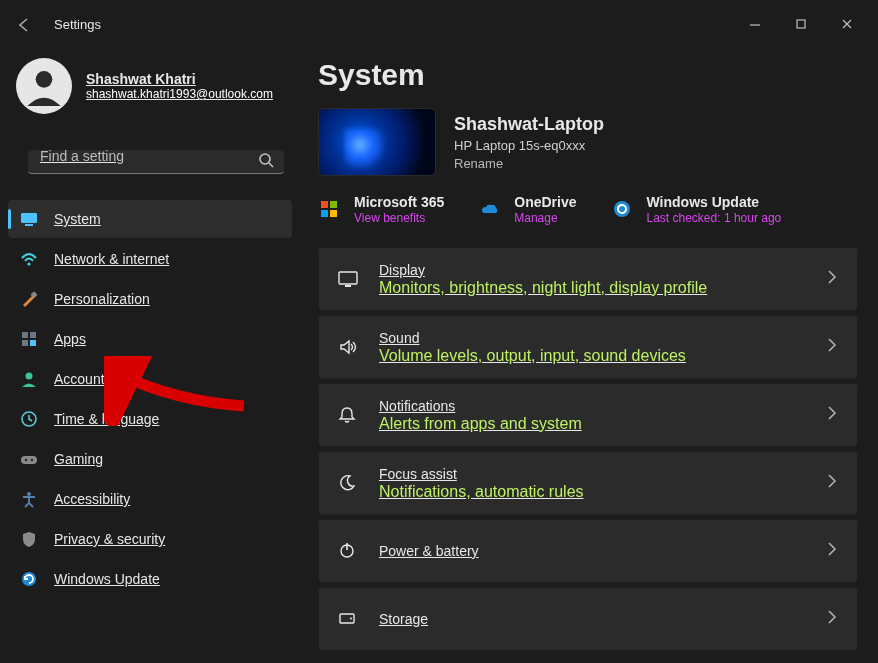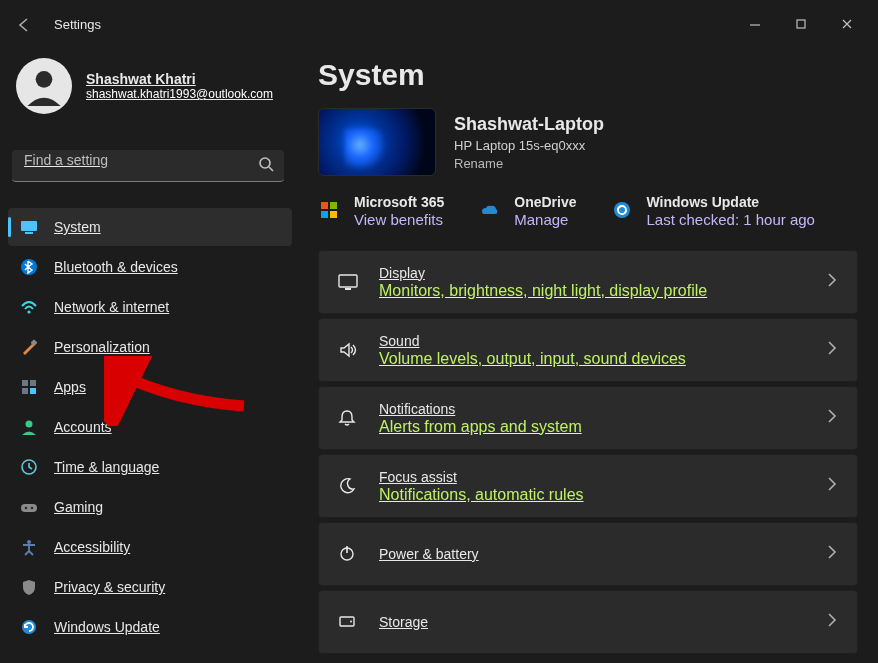--- a/index.html
+++ b/index.html
@@ -18,21 +18,21 @@
   .main { flex: 1; padding: 4px 20px 0 18px; overflow: hidden; }
 
   
   .account { display: flex; align-items: center; gap: 14px; padding: 6px 8px 8px 8px; margin-bottom: 8px; }
   .avatar { width: 56px; height: 56px; border-radius: 50%; background: #e6e6e6; display: flex; align-items: center; justify-content: center; }
   .avatar svg { width: 40px; height: 40px; fill: #2b2b2b; }
   .acct-name { font-weight: 600; font-size: 14px; }
   .acct-email { font-size: 12px; color: #ffffff; }
 
   
-  .search { position: relative; background: #2b2b2b; border-radius: 4px; height: 32px; display: flex; align-items: center; padding: 0 34px 11px 12px; margin: 4px 8px 10px 4px; border-bottom: 1px solid #7a7a7a; }
+  .search { position: relative; background: #2b2b2b; border-radius: 4px; height: 24px; display: flex; align-items: center; padding: 0 34px 11px 12px; margin: 4px 8px 10px 20px; border-bottom: 1px solid #7a7a7a; }
   .search input { background: transparent; border: none; outline: none; color: #e8e8e8; font-size: 14px; width: 100%; }
   .search input::placeholder { color: #bdbdbd; }
   .search .sicon { position: absolute; right: 10px; top: 50%; transform: translateY(-50%); opacity: .8; }
 
   
   .nav { display: flex; flex-direction: column; gap: 2px; }
   .nav-item { display: flex; align-items: center; gap: 16px; height: 38px; padding: 0 12px; border-radius: 4px; font-size: 14px; position: relative; cursor: pointer; }
   .nav-item.active { background: #2d2d2d; }
   .nav-item.active::before { content: ""; position: absolute; left: 0; top: 9px; bottom: 9px; width: 3px; background: #4cc2ff; border-radius: 2px; }
   .nav-icon { width: 18px; height: 18px; display: flex; align-items: center; justify-content: center; }
@@ -46,21 +46,21 @@
   .device-thumb::after { content:""; position:absolute; left:22%; top:30%; width:50px; height:40px; background: radial-gradient(circle at 30% 40%, #66b3ff 0%, #1a66ff 30%, transparent 62%); filter: blur(2px); }
   .device-name { font-size: 18px; font-weight: 600; }
   .device-model { font-size: 13px; color: #d0d0d0; margin-top: 3px; }
   .device-rename { font-size: 13px; color: #b9b9b9; margin-top: 3px; }
 
   
   .services { display: flex; gap: 34px; margin-bottom: 22px; align-items:center; }
   .service { display: flex; align-items: center; gap: 12px; }
   .srv-icon { width: 24px; height: 24px; display:flex; align-items:center; justify-content:center; }
   .srv-title { font-size: 14px; font-weight: 600; }
-  .srv-sub { font-size: 15px; color: #c4b5fd; margin-top:1px;}
+  .srv-sub { font-size: 12px; color: #d946ef; margin-top:1px;}
 
   
   .card { background: #2b2b2b; border: 1px solid #1f1f1f; border-radius: 4px; height: 64px; display: flex; align-items: center; padding: 0 18px; gap: 20px; margin-bottom: 4px; cursor: pointer; }
   .card-icon { width: 22px; display:flex; align-items:center; justify-content:center; }
   .card-texts { flex: 1; text-decoration: underline; }
   .card-title { font-size: 14px; }
   .card-sub { font-size: 16px; color: #bef264; margin-top: 1px; }
   .chevron { opacity: .7; }
 
   
@@ -235,28 +235,20 @@
           <span class="nav-icon">
             <svg width="18" height="18">
               <use href="#i-system"></use>
             </svg>
           </span>
           <span>System</span>
         </div>
         <div class="nav-item">
           <span class="nav-icon">
             <svg width="18" height="18">
-              <use href="#i-bluetooth"></use>
-            </svg>
-          </span>
-          <span>Bluetooth &amp; devices</span>
-        </div>
-        <div class="nav-item">
-          <span class="nav-icon">
-            <svg width="18" height="18">
               <use href="#i-wifi"></use>
             </svg>
           </span>
           <span>Network &amp; internet</span>
         </div>
         <div class="nav-item">
           <span class="nav-icon">
             <svg width="18" height="18">
               <use href="#i-brush"></use>
             </svg>

